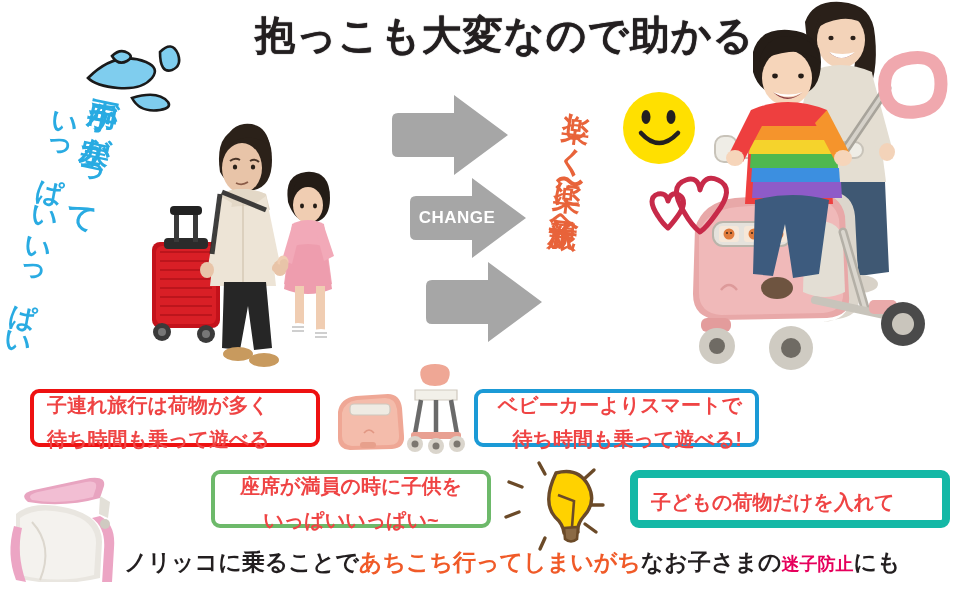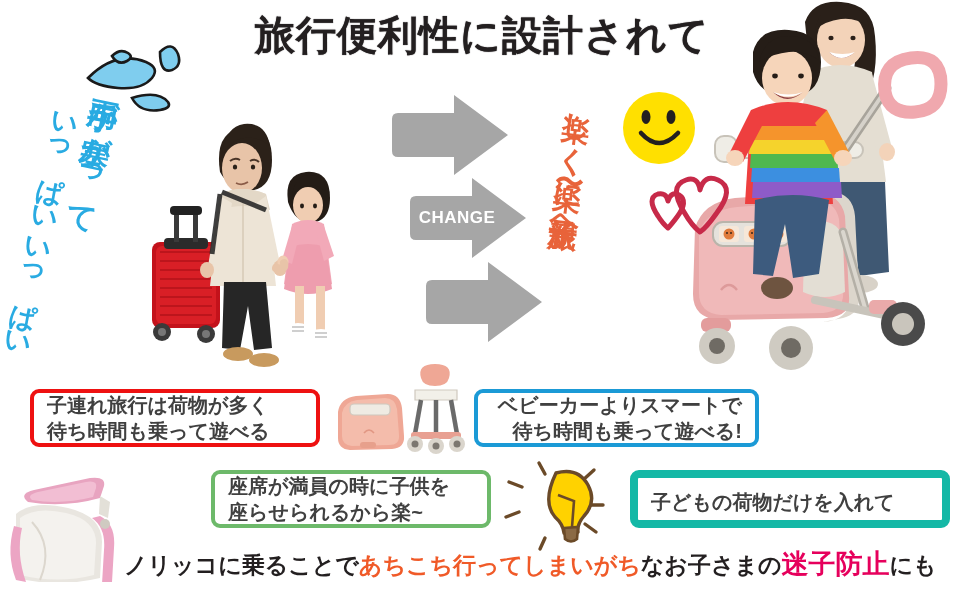--- a/index.html
+++ b/index.html
@@ -61,36 +61,36 @@
   
   .box{
     position:absolute;
     background:#ffffff;
     border-radius:9px;
     box-sizing:border-box;
     display:flex;flex-direction:column;justify-content:center;
     padding:5px 13px;
   }
   .box .ln{
-    font-size:20px;font-weight:bold;color:#404040;
-    line-height:1.32;white-space:nowrap;
+    font-size:20px;font-weight:bold;color:#ef4444;
+    line-height:1.32;white-space:nowrap;margin-top:8px;
   }
   .box-red{border:4px solid #EE1111;left:30px;top:389px;width:290px;height:58px;}
   .box-blue{border:4px solid #1B9AD6;left:474px;top:389px;width:285px;height:58px;align-items:flex-end;}
-  .box-green{border:4px solid #6DB96A;left:211px;top:470px;width:280px;height:58px;}
+  .box-green{border:4px solid #6DB96A;left:211px;top:470px;width:280px;height:58px;align-items:center;}
   .box-orange{border:8px solid #14b8a6;left:630px;top:470px;width:320px;height:58px;justify-content:flex-end;}
 
   
   .caption{
     position:absolute;left:124px;top:551px;
     font-size:23px;font-weight:bold;color:#231f20;
     white-space:nowrap;line-height:1;
   }
   .caption .orange{color:#F05A28;}
-  .caption .pink{color:#E6005C;font-size:27px;}
+  .caption .pink{color:#E6005C;font-size:18px;}
 
   
   .deco{position:absolute;left:0;top:0;width:970px;height:600px;pointer-events:none;}
 
   
   .photo{position:absolute;overflow:hidden;}
 </style>
 </head>
 <body>
 
@@ -330,21 +330,21 @@
       <path d="M14 40 q16 -14 52 -6 q34 8 34 34 l-2 36 q-42 10 -84 0z" fill="#E9E6E0"></path>
       <path d="M18 44 q16 -12 46 -5 q30 7 30 30 l-2 32 q-36 9 -74 0z" fill="#F4F2EE"></path>
       <path d="M12 52 q-8 28 2 54 l10 2 q-10 -28 -4 -54z" fill="#ECA5C4"></path>
       <path d="M90 44 q14 10 12 32 l-2 34 l10 -2 l2 -34 q2 -24 -14 -32z" fill="#ECA5C4"></path>
       <path d="M30 48 q22 24 8 58" stroke="#DCD7CE" stroke-width="2" fill="none"></path>
       <path d="M98 22 l10 6 l-2 16 l-9 -4z" fill="#E3E0D8"></path>
       <circle cx="103" cy="50" r="5" fill="#CFCAC1"></circle>
     </svg>
   </div>
 
-  <div class="title">旅行便利性に設計されて</div>
+  <div class="title">抱っこも大変なので助かる</div>
 
   <div class="vtext vleft1">両手が塞がって</div>
   <div class="vtext vleft2">いっぱいいっぱい</div>
   <div class="vtext vright">楽しく楽〜に親子旅へ</div>
 
   <div class="arrow" style="left:390px;top:95px;width:120px;height:80px;">
     <svg width="120" height="80" viewBox="0 0 120 80">
       <path d="M2 24 q0 -6 6 -6 l56 0 l0 -18 l54 40 l-54 40 l0 -18 l-56 0 q-6 0 -6 -6z" fill="#A6A6A6"></path>
     </svg>
   </div>
@@ -367,21 +367,21 @@
     <div class="ln">待ち時間も乗って遊べる</div>
   </div>
 
   <div class="box box-blue">
     <div class="ln">ベビーカーよりスマートで</div>
     <div class="ln">待ち時間も乗って遊べる!</div>
   </div>
 
   <div class="box box-green">
     <div class="ln">座席が満員の時に子供を</div>
-    <div class="ln">座らせられるから楽~</div>
+    <div class="ln">いっぱいいっぱい~</div>
   </div>
 
   <div class="box box-orange">
     <div class="ln">子どもの荷物だけを入れて</div>
   </div>
 
   <div class="caption"><span>ノリッコに乗ることで</span><span class="orange">あちこち行ってしまいがち</span><span>なお子さまの</span><span class="pink">迷子防止</span><span>にも</span></div>
 
 </div>
 

